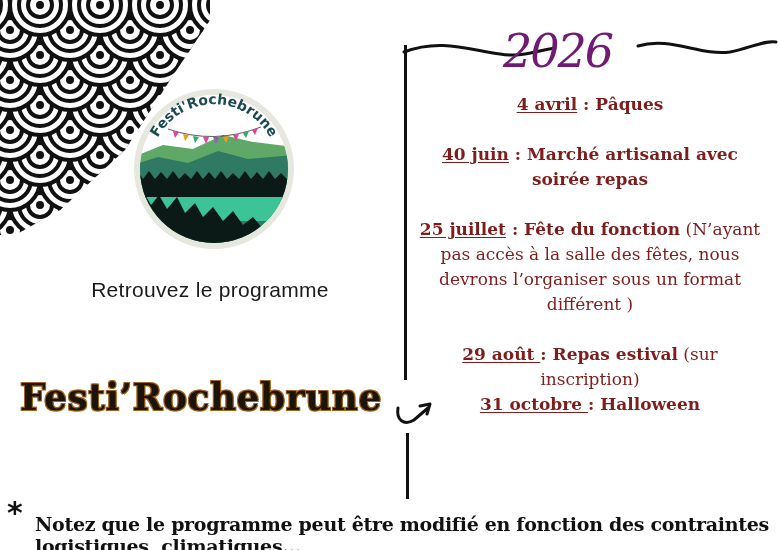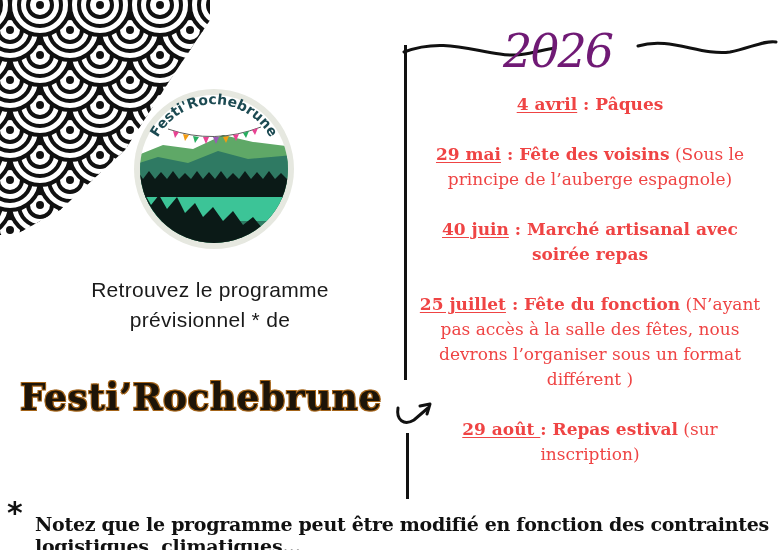--- a/index.html
+++ b/index.html
@@ -6,21 +6,21 @@
   body { width:778px; height:550px; background:#ffffff; position:relative; overflow:hidden; font-family:"DejaVu Serif", serif; color:#111; }
   .scales { position:absolute; left:0; top:0; width:210px; height:235px; }
   .logo { position:absolute; left:133px; top:87px; width:162px; height:164px; }
   .intro { position:absolute; left:40px; top:275px; width:340px; text-align:center; font-family:Liberation Sans, sans-serif; font-size:21px; line-height:30px; color:#1a1a1a; letter-spacing:0.3px; }
   .brand { position:absolute; left:20px; top:375px; font-family:"DejaVu Serif", serif; font-weight:900; font-size:36px; color:#1d1408; letter-spacing:0.5px; text-shadow: 1px 1px 0 #a5651a, -1px 1px 0 #a5651a, 1px -1px 0 #a5651a, -1px -1px 0 #a5651a; transform:scaleY(1.05); }
   .arrow { position:absolute; left:394px; top:396px; width:42px; height:34px; }
   .flagline { position:absolute; left:400px; top:28px; width:378px; height:60px; }
   .pole-top { position:absolute; left:404px; top:45px; width:3px; height:335px; background:#111; }
   .pole-bottom { position:absolute; left:406px; top:433px; width:3px; height:66px; background:#111; }
   .year { position:absolute; left:503px; top:24px; font-family:"DejaVu Serif", serif; font-style:italic; font-size:46px; color:#701a75; letter-spacing:-2px; }
-  .events { position:absolute; left:415px; top:92px; width:350px; text-align:center; font-family:"DejaVu Serif", serif; font-size:17px; line-height:25px; color:#ef4444; }
+  .events { position:absolute; left:415px; top:92px; width:350px; text-align:center; font-family:"DejaVu Serif", serif; font-size:17px; line-height:25px; color:#7f1d1d; }
   .event { margin:0; }
   .event.gap { margin-bottom:25px; }
   .date { font-weight:bold; text-decoration:underline; text-underline-offset:2px; }
   .sep { font-weight:bold; }
   .title { font-weight:bold; }
   .note-star { position:absolute; left:7px; top:498px; font-family:"DejaVu Sans", sans-serif; font-weight:bold; font-size:30px; line-height:30px; color:#111; }
   .note { position:absolute; left:35px; top:513px; font-family:"DejaVu Serif", serif; font-weight:bold; font-size:19px; letter-spacing:-0.3px; color:#111; }
 </style>
 </head>
 <body>
@@ -102,21 +102,20 @@
     <polygon points="80,50 86,50 83,57" fill="#9b59b6"></polygon>
     <polygon points="90,50 96,49 93,56" fill="#f39c12"></polygon>
     <polygon points="100,48 106,47 103,54" fill="#e84393"></polygon>
     <polygon points="110,46 116,44 113,51" fill="#27ae60"></polygon>
     <polygon points="119,43 125,41 122,48" fill="#e84393"></polygon>
   </g>
 </svg>
 
 <div class="intro">
   <div>Retrouvez le programme</div>
-  <div>prévisionnel * de</div>
 </div>
 
 <div class="brand">Festi’Rochebrune</div>
 
 <svg class="arrow" viewBox="0 0 42 34">
   <path d="M4 12 C2 24, 10 30, 20 24 L34 12" fill="none" stroke="#111" stroke-width="3" stroke-linecap="round"></path>
   <path d="M26 10 L36 8 L33 18" fill="none" stroke="#111" stroke-width="3" stroke-linecap="round" stroke-linejoin="round"></path>
 </svg>
 
 <svg class="flagline" viewBox="0 0 378 60">
@@ -125,27 +124,27 @@
 <div class="pole-top"></div>
 <div class="pole-bottom"></div>
 
 <div class="year">2026</div>
 
 <div class="events">
   <p class="event gap">
     <span class="date">4 avril</span><span class="sep"> : </span><span class="title">Pâques</span><span></span>
   </p>
   <p class="event gap">
-    <span class="date">29 mai</span><span class="sep"> : </span><span class="title">Fête des voisins</span><span> (Sous le principe de l’auberge espagnole)</span>
-  </p>
-  <p class="event gap">
     <span class="date">40 juin</span><span class="sep"> : </span><span class="title">Marché artisanal avec soirée repas</span><span></span>
   </p>
   <p class="event gap">
     <span class="date">25 juillet</span><span class="sep"> : </span><span class="title">Fête du fonction</span><span> (N’ayant pas accès à la salle des fêtes, nous devrons l’organiser sous un format différent )</span>
   </p>
   <p class="event">
     <span class="date">29 août </span><span class="sep">: </span><span class="title">Repas estival</span><span> (sur inscription)</span>
   </p>
+  <p class="event">
+    <span class="date">31 octobre </span><span class="sep">: </span><span class="title">Halloween</span><span></span>
+  </p>
 </div>
 
 <div class="note-star">*</div>
 <div class="note">Notez que le programme peut être modifié en fonction des contraintes logistiques, climatiques…</div>
 
 </body></html>

